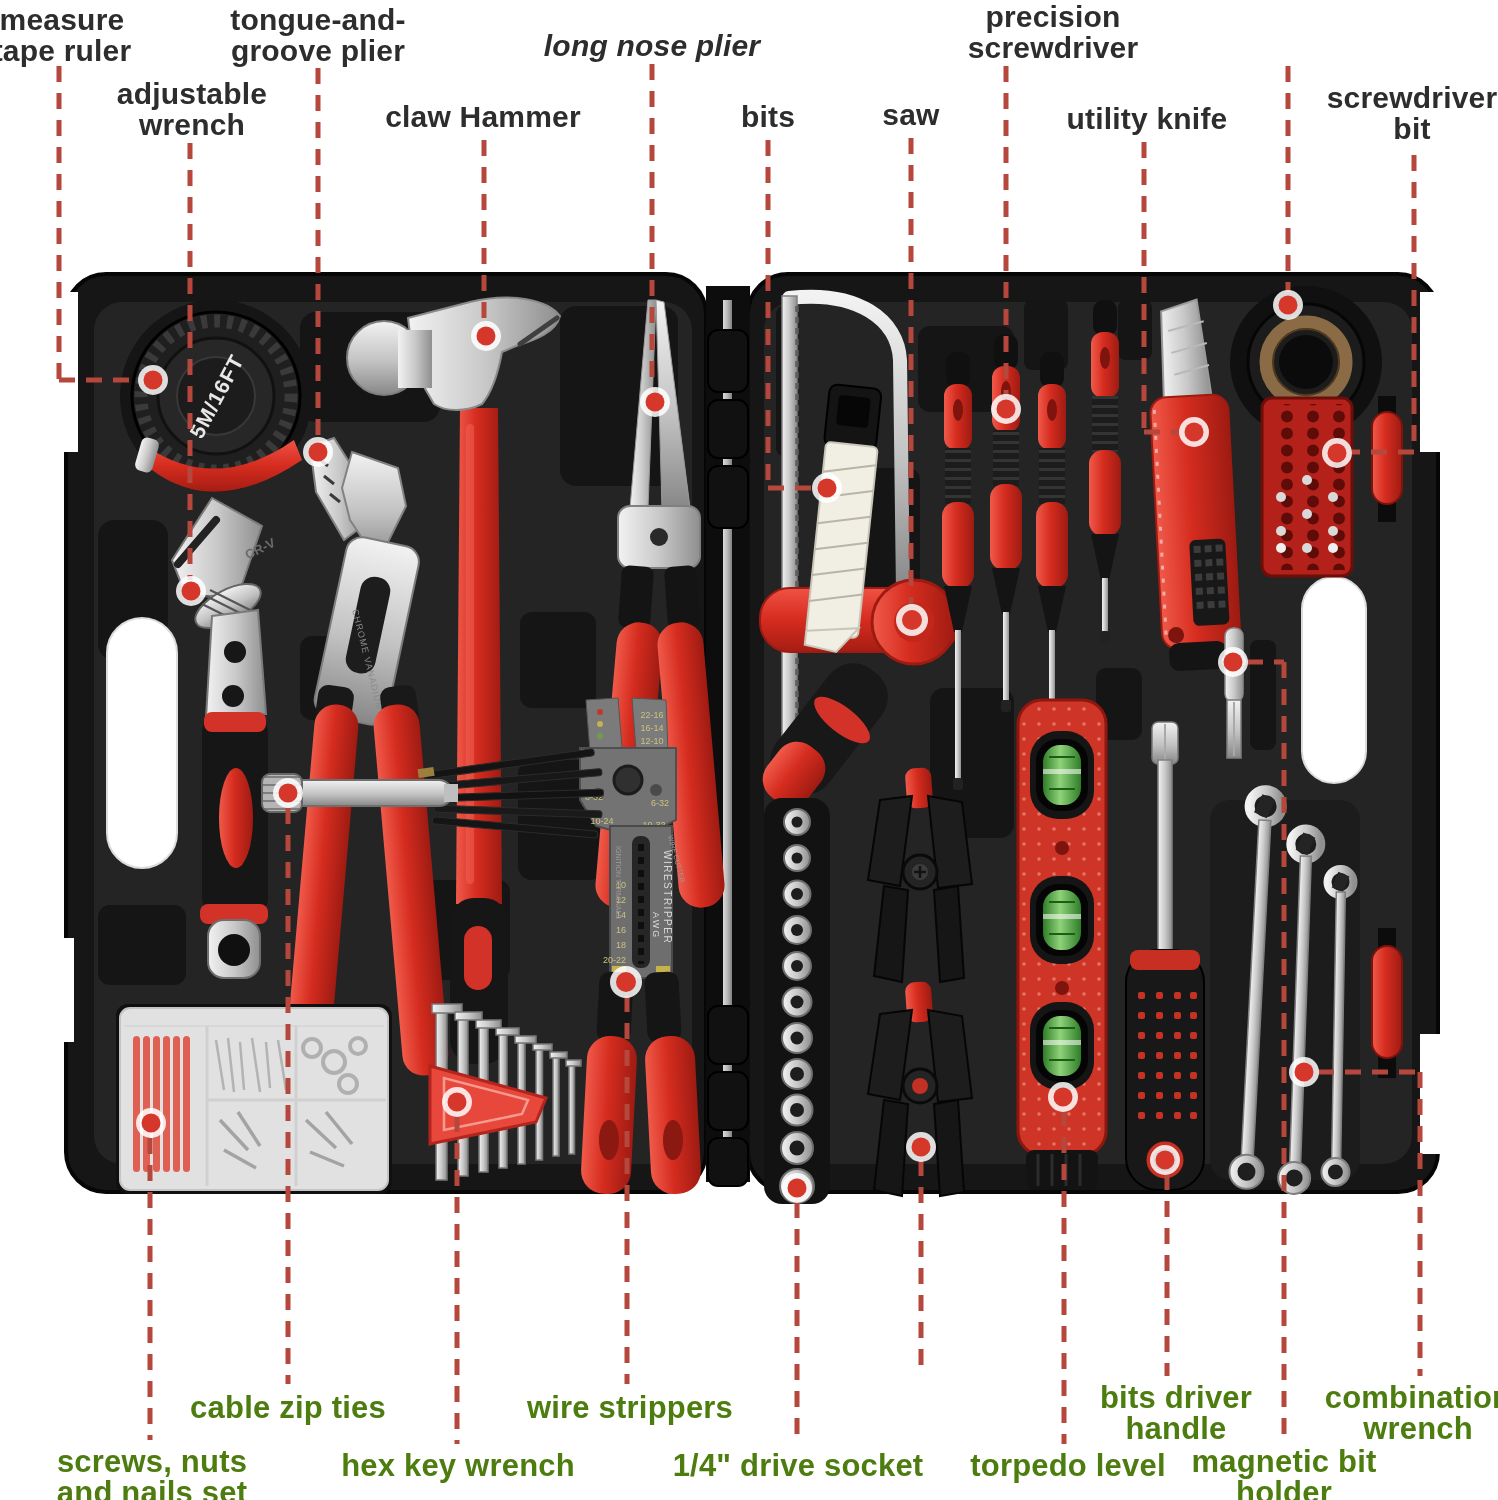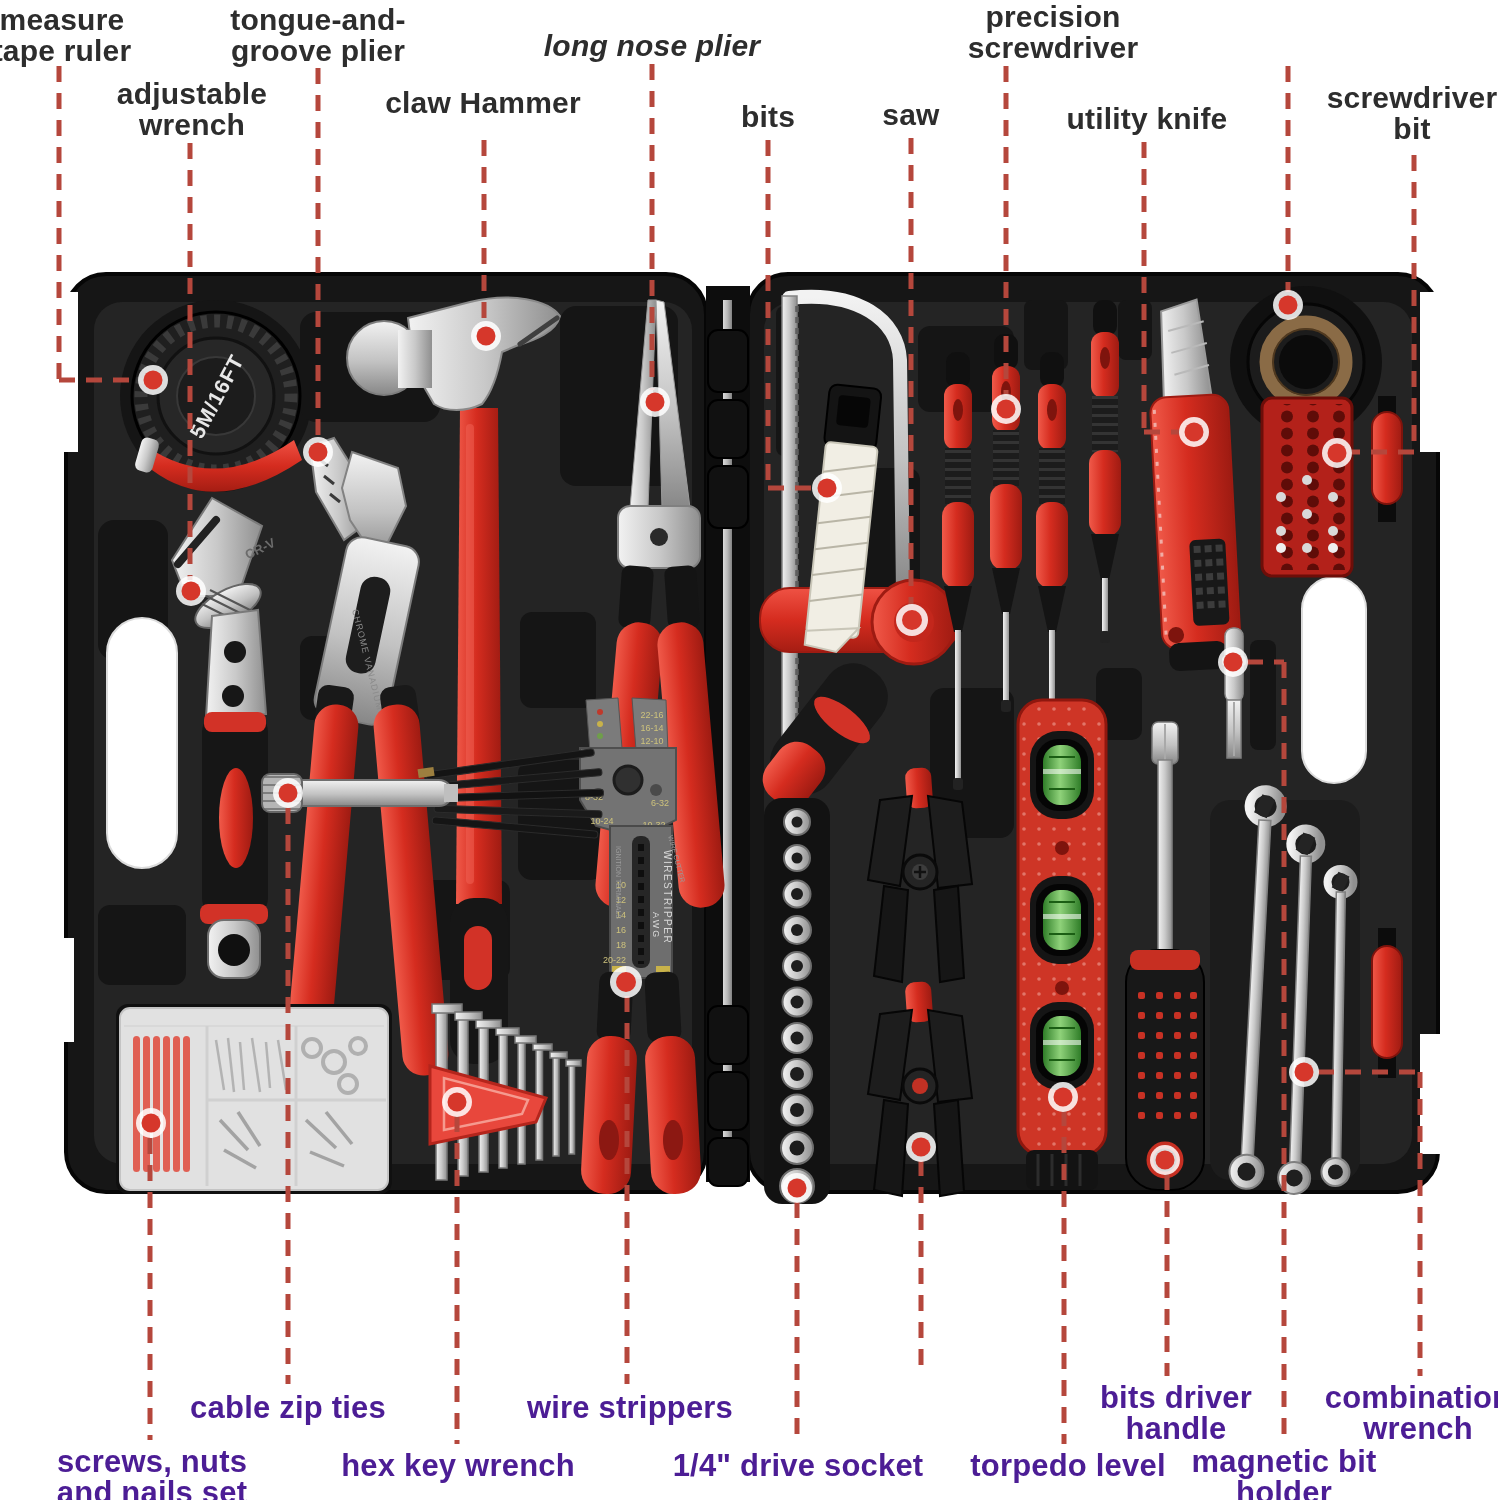--- a/index.html
+++ b/index.html
@@ -2,21 +2,21 @@
 <html><head>
 <meta charset="utf-8">
 <style>
   html,body{margin:0;padding:0;background:#fff;}
   #stage{position:relative;width:1498px;height:1500px;background:#fff;overflow:hidden;
          font-family:"Liberation Sans","DejaVu Sans",sans-serif;}
   #toolcase{position:absolute;left:0;top:0;}
   .callout{position:absolute;transform:translateX(-50%);text-align:center;
            font-weight:700;font-size:30px;line-height:31px;color:#2d2d2d;
            white-space:pre-line;letter-spacing:.2px;}
-  .callout.bottom{font-size:31px;color:#4c1d95;}
+  .callout.bottom{font-size:31px;color:#4d7c0f;}
 </style>
 </head>
 <body>
 
 <div id="stage">
 
 <svg id="toolcase" width="1498" height="1500" viewBox="0 0 1498 1500">
   <defs>
     <linearGradient id="silverV" x1="0" y1="0" x2="1" y2="0">
       <stop offset="0" stop-color="#f2f2f2"></stop>
@@ -705,21 +705,21 @@
         </g>
   </g>
 </svg>
 
 <div class="callout" style="left:62px;top:4px;">measure
 tape ruler</div>
 <div class="callout" style="left:192px;top:78px;text-align:center;">adjustable
 wrench</div>
 <div class="callout" style="left:318px;top:4px;">tongue-and-
 groove plier</div>
-<div class="callout" style="left:483px;top:87px;">claw Hammer</div>
+<div class="callout" style="left:483px;top:101px;">claw Hammer</div>
 <div class="callout" style="left:652px;top:30px;font-style:italic;">long nose plier</div>
 <div class="callout" style="left:768px;top:101px;">bits</div>
 <div class="callout" style="left:911px;top:99px;">saw</div>
 <div class="callout" style="left:1005px;top:1px;margin-left:48px;">precision
 screwdriver</div>
 <div class="callout" style="left:1147px;top:103px;">utility knife</div>
 <div class="callout" style="left:1412px;top:82px;">screwdriver
 bit</div>
 
 <div class="callout bottom" style="left:288px;top:1392px;">cable zip ties</div>

